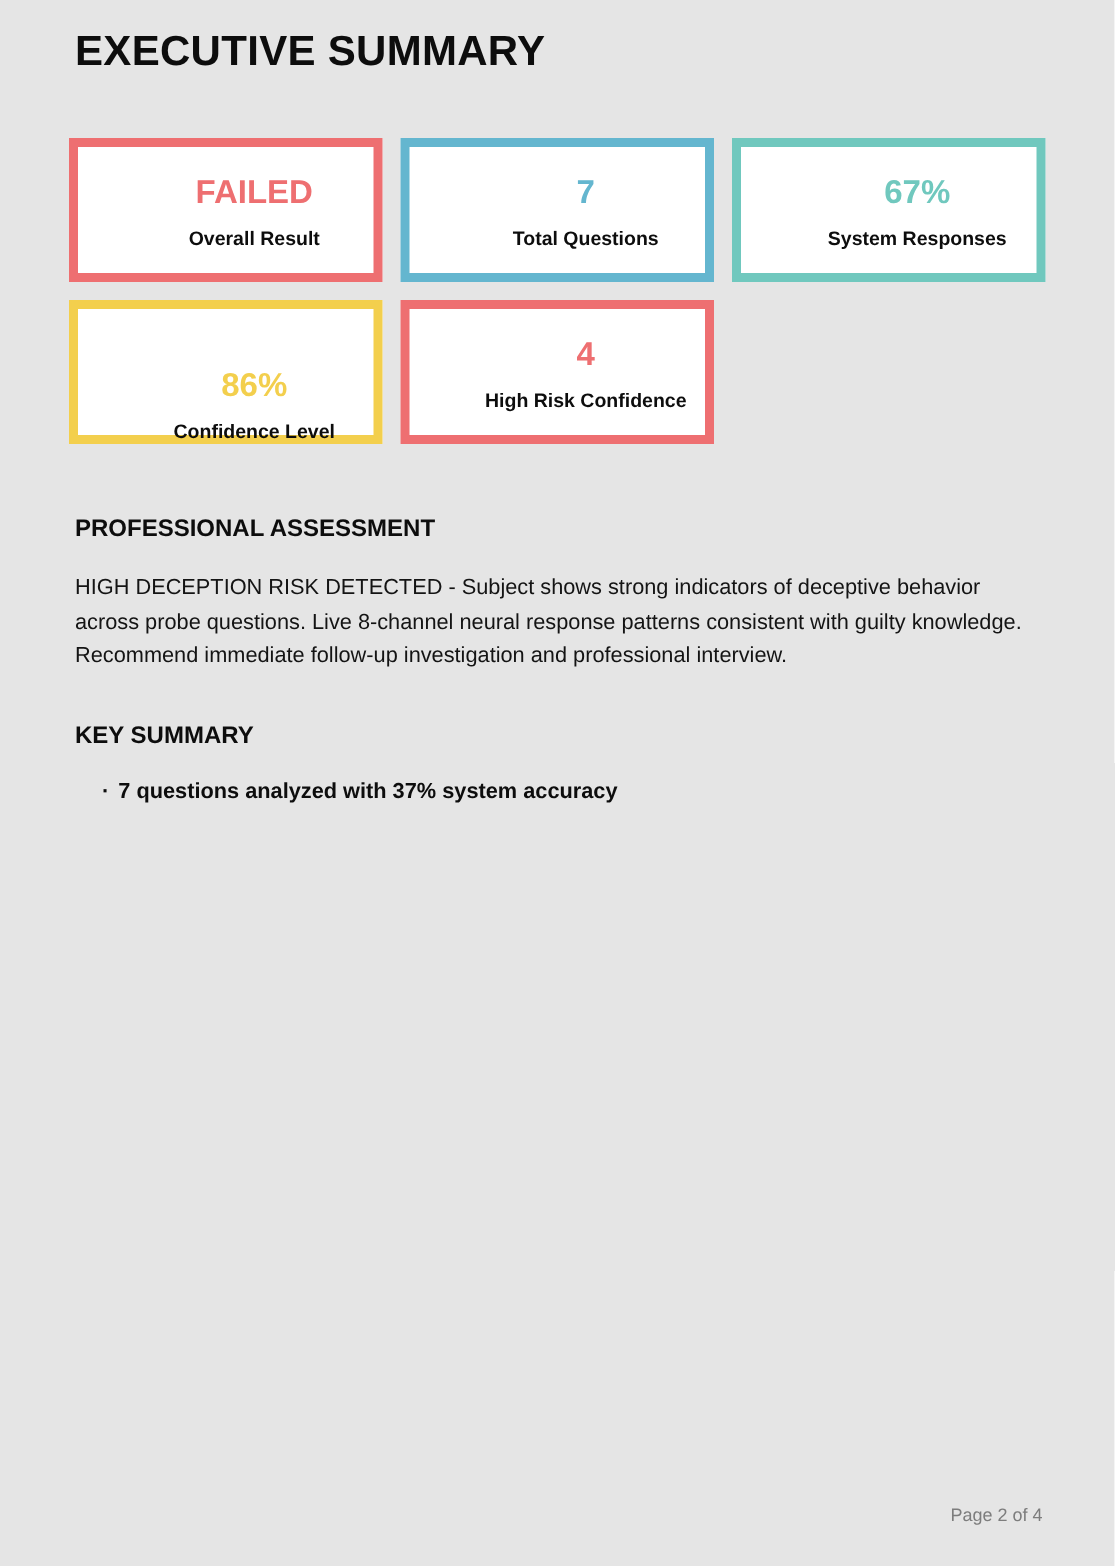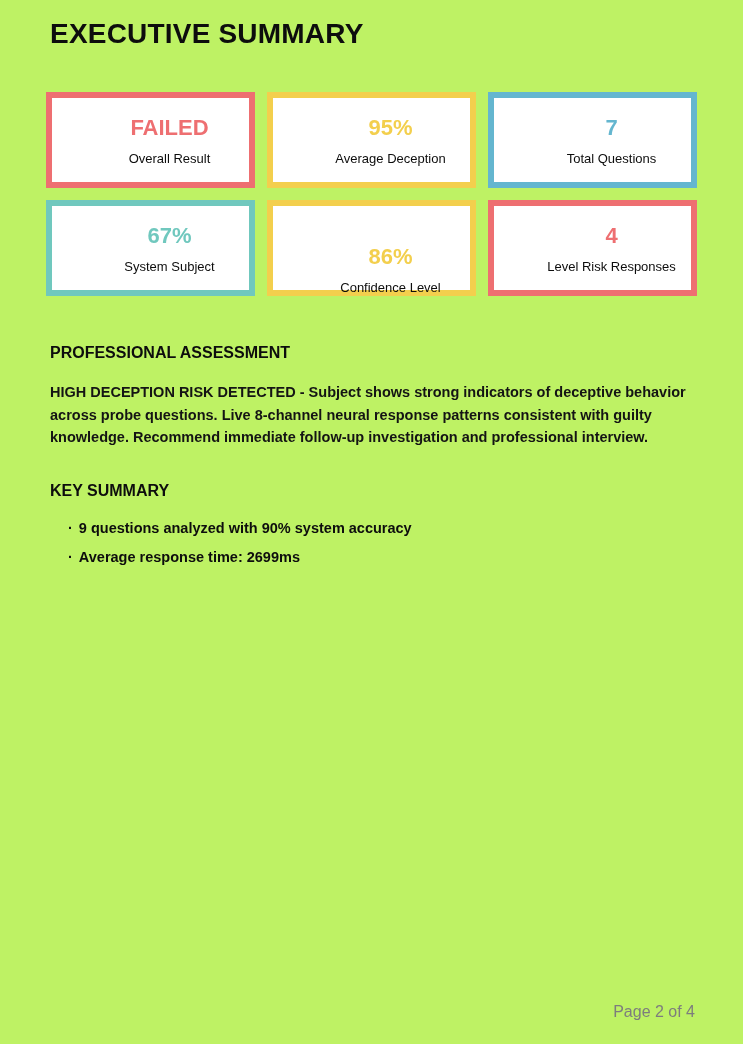--- a/index.html
+++ b/index.html
@@ -1,21 +1,21 @@
 <!DOCTYPE html>
 <html><head>
 <meta charset="utf-8">
 <style>
   * { margin: 0; padding: 0; box-sizing: border-box; }
   html, body { background: #ffffff; }
   .page {
     position: relative;
     width: 743px;
     height: 1044px;
-    background: #bef264;
+    background: #e5e5e5;
     font-family: "Liberation Sans", sans-serif;
     color: #111111;
     overflow: hidden;
   }
   .doc-title {
     position: absolute;
     left: 50px;
     top: 18px;
     font-size: 28px;
     font-weight: 700;
@@ -44,42 +44,42 @@
     padding-left: 38px;
   }
   .metric-value {
     font-size: 22px;
     font-weight: 700;
     line-height: 1;
     margin-top: 2px;
   }
   .metric-label {
     font-size: 13px;
-    font-weight: 400;
+    font-weight: 700;
     color: #0d0d0d;
     margin-top: 13px;
     line-height: 1;
   }
   .section-heading {
     position: absolute;
     left: 50px;
     font-size: 16px;
     font-weight: 700;
     color: #0d0d0d;
     white-space: nowrap;
   }
   .heading-assessment { top: 344px; }
   .heading-findings  { top: 482px; }
   .assessment-body {
     position: absolute;
     left: 50px;
     top: 381px;
     width: 650px;
     font-size: 14.5px;
-    font-weight: 700;
+    font-weight: 400;
     line-height: 22.5px;
     color: #141414;
   }
   .findings-list {
     position: absolute;
     left: 68px;
     top: 521px;
     list-style: none;
   }
   .finding-item {
@@ -92,77 +92,70 @@
   }
   .finding-item .bullet-dot {
     display: inline-block;
     margin-right: 6px;
     font-weight: 700;
   }
   .page-footer {
     position: absolute;
     right: 48px;
     top: 1003px;
-    font-size: 16px;
+    font-size: 12px;
     font-weight: 400;
     color: #7d7d7d;
     white-space: nowrap;
   }
 </style>
 </head>
 <body>
 
 <div class="page">
 
   <h1 class="doc-title">EXECUTIVE SUMMARY</h1>
 
   <div class="cards-grid">
 
     <div class="metric-card" style="border-color: rgb(238, 111, 113);">
       <div class="metric-value" style="color: rgb(238, 111, 113);">FAILED</div>
       <div class="metric-label">Overall Result</div>
     </div>
 
-    <div class="metric-card" style="border-color: rgb(243, 207, 77);">
-      <div class="metric-value" style="color: rgb(243, 207, 77);">95%</div>
-      <div class="metric-label">Average Deception</div>
-    </div>
 
     <div class="metric-card" style="border-color: rgb(100, 182, 207);">
       <div class="metric-value" style="color: rgb(100, 182, 207);">7</div>
       <div class="metric-label">Total Questions</div>
     </div>
 
     <div class="metric-card" style="border-color: rgb(112, 200, 190);">
       <div class="metric-value" style="color: rgb(112, 200, 190);">67%</div>
-      <div class="metric-label">System Subject</div>
+      <div class="metric-label">System Responses</div>
     </div>
 
     <div class="metric-card" style="border-color: rgb(243, 207, 77);">
       <div class="metric-value" style="color: rgb(243, 207, 77); margin-top: 44px;">86%</div>
       <div class="metric-label">Confidence Level</div>
     </div>
 
     <div class="metric-card" style="border-color: rgb(238, 111, 113);">
       <div class="metric-value" style="color: rgb(238, 111, 113);">4</div>
-      <div class="metric-label">Level Risk Responses</div>
+      <div class="metric-label">High Risk Confidence</div>
     </div>
 
   </div>
 
   <h2 class="section-heading heading-assessment">PROFESSIONAL ASSESSMENT</h2>
 
   <p class="assessment-body">HIGH DECEPTION RISK DETECTED - Subject shows strong indicators of deceptive behavior across probe questions. Live 8-channel neural response patterns consistent with guilty knowledge. Recommend immediate follow-up investigation and professional interview.</p>
 
   <h2 class="section-heading heading-findings">KEY SUMMARY</h2>
 
   <ul class="findings-list">
     <li class="finding-item">
-      <span class="bullet-dot">·</span><span>9 questions analyzed with 90% system accuracy</span>
-    </li>
-    <li class="finding-item">
-      <span class="bullet-dot">·</span><span>Average response time: 2699ms</span>
+      <span class="bullet-dot">·</span><span>7 questions analyzed with 37% system accuracy</span>
     </li>
   </ul>
 
   <div class="page-footer">Page 2 of 4</div>
 
 </div>
 
 </body></html>

